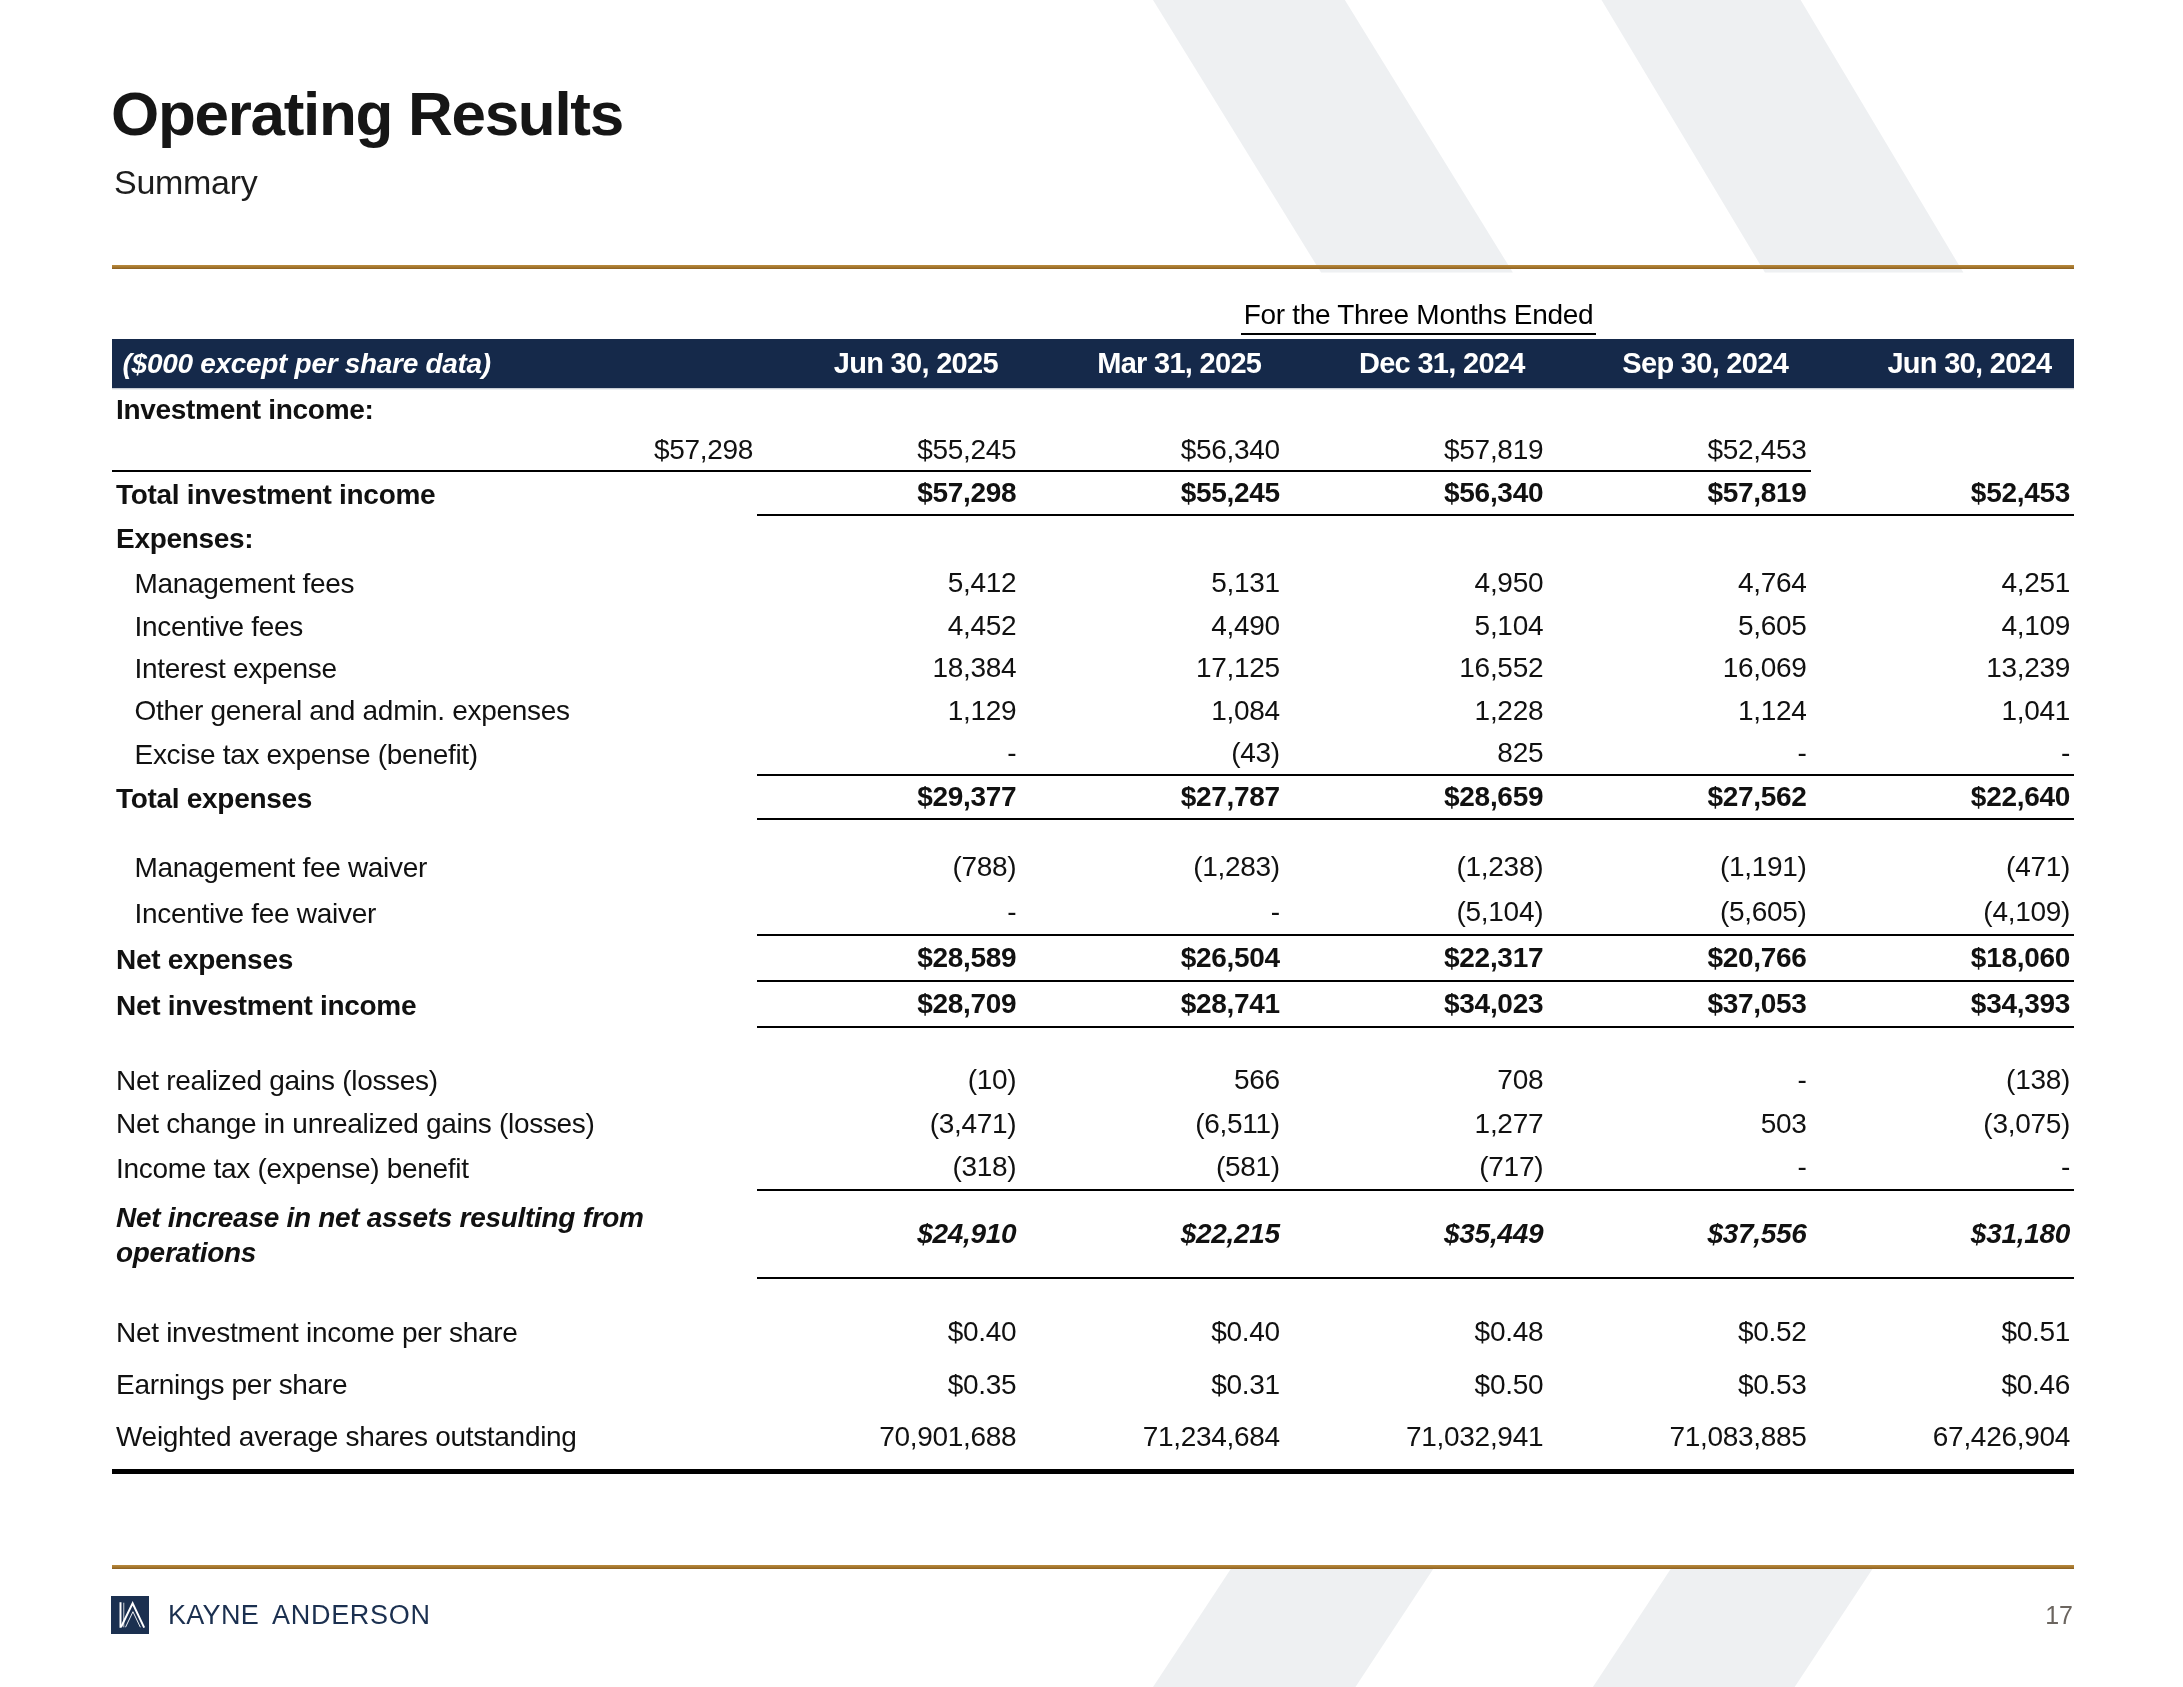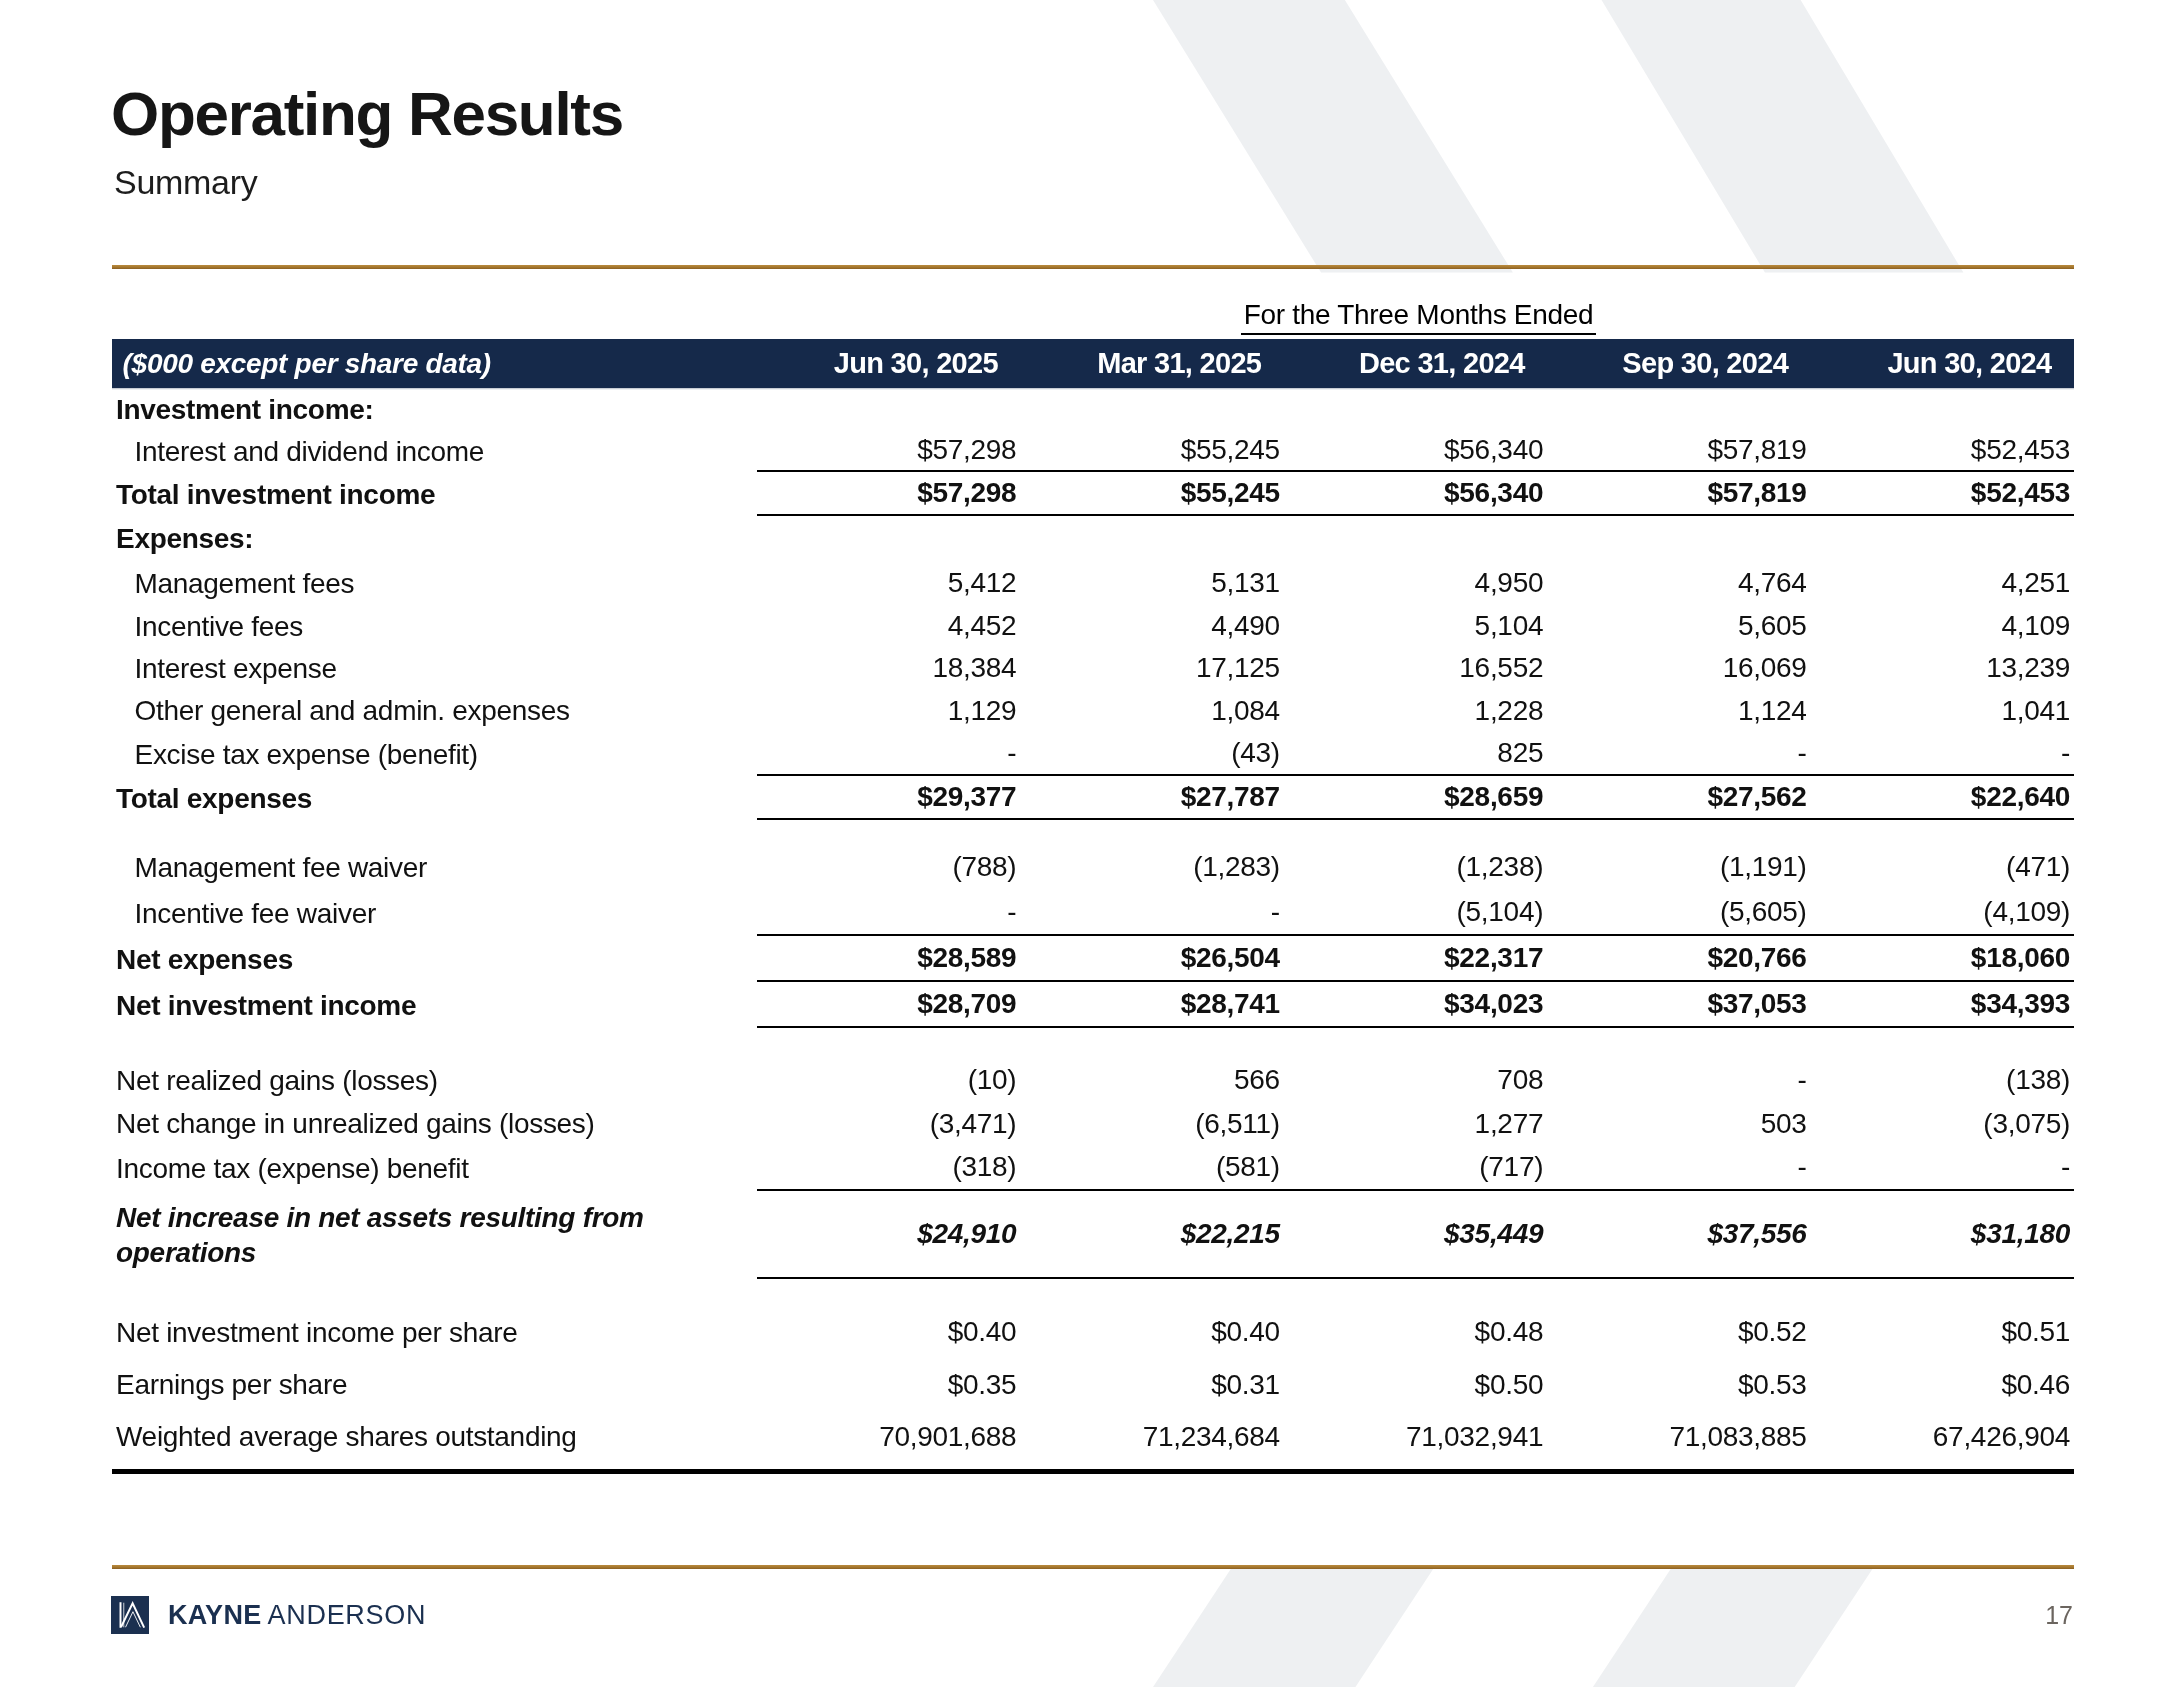--- a/index.html
+++ b/index.html
@@ -66,21 +66,21 @@
   .trow .val.bb{border-bottom:2.6px solid #000;}
   .gap-row{width:100%;}
   .pad-row{width:100%;height:6.6px;}
 
   
   .footer-logo{left:111px;top:1596px;width:38px;height:38px;}
   .brand{
     left:168px;top:1596px;height:38px;display:flex;align-items:center;
     font-size:27px;letter-spacing:0.3px;color:var(--logo-navy);white-space:nowrap;
   }
-  .brand .bold{font-weight:bold;margin-right:6px;letter-spacing:0.3px;}
+  .brand .bold{font-weight:normal;margin-right:13px;letter-spacing:0.3px;}
   .brand .light{font-weight:400;letter-spacing:0.7px;}
   .page-num{
     left:1972px;top:1601px;width:101px;text-align:right;
     font-size:25px;color:var(--page-gray);
   }
 </style>
 </head>
 <body>
 
 <svg class="bg-svg" viewBox="0 0 3300 2550" aria-hidden="true">
@@ -110,21 +110,20 @@
 <div class="layer tbody" id="tbody">
     <div class="trow b" style="height: 42px;">
       <div class="lab">Investment income:</div>
       <div class="val"></div>
       <div class="val"></div>
       <div class="val"></div>
       <div class="val"></div>
       <div class="val"></div>
     </div>
     <div class="trow" style="height: 42px;">
-      <div class="lab ind">Interest and dividend income</div>
       <div class="val bb">$57,298</div>
       <div class="val bb">$55,245</div>
       <div class="val bb">$56,340</div>
       <div class="val bb">$57,819</div>
       <div class="val bb">$52,453</div>
     </div>
     <div class="trow b" style="height: 44px;">
       <div class="lab">Total investment income</div>
       <div class="val bb">$57,298</div>
       <div class="val bb">$55,245</div>

